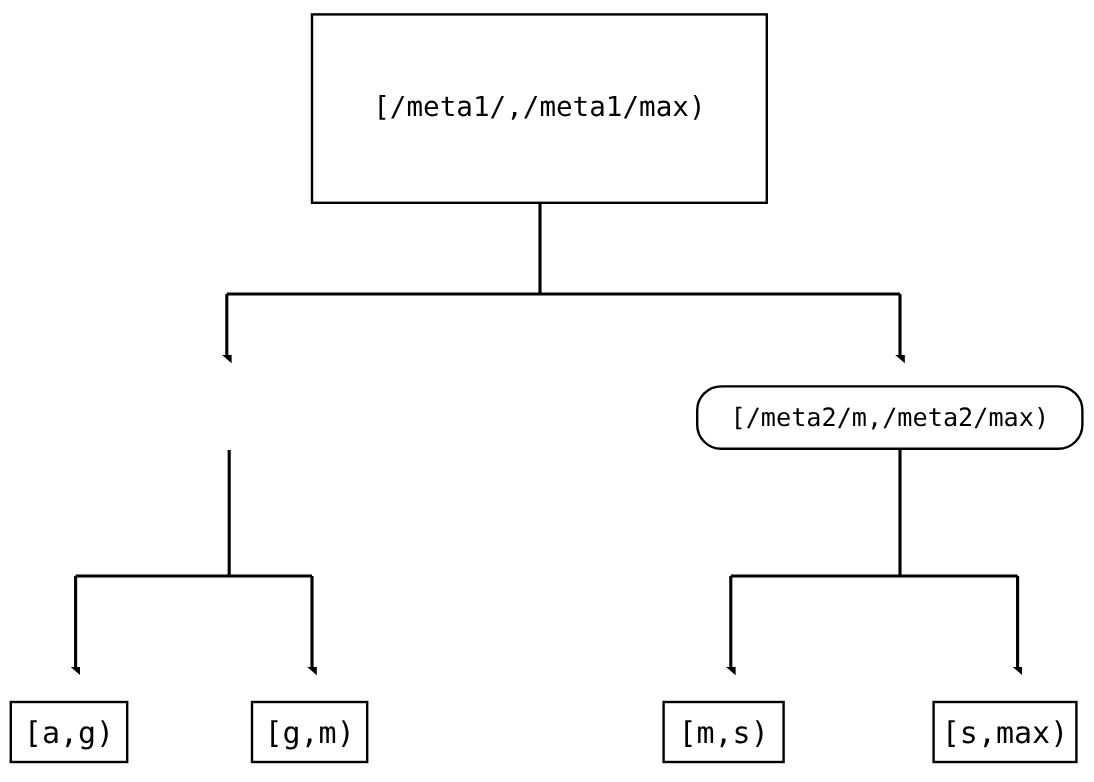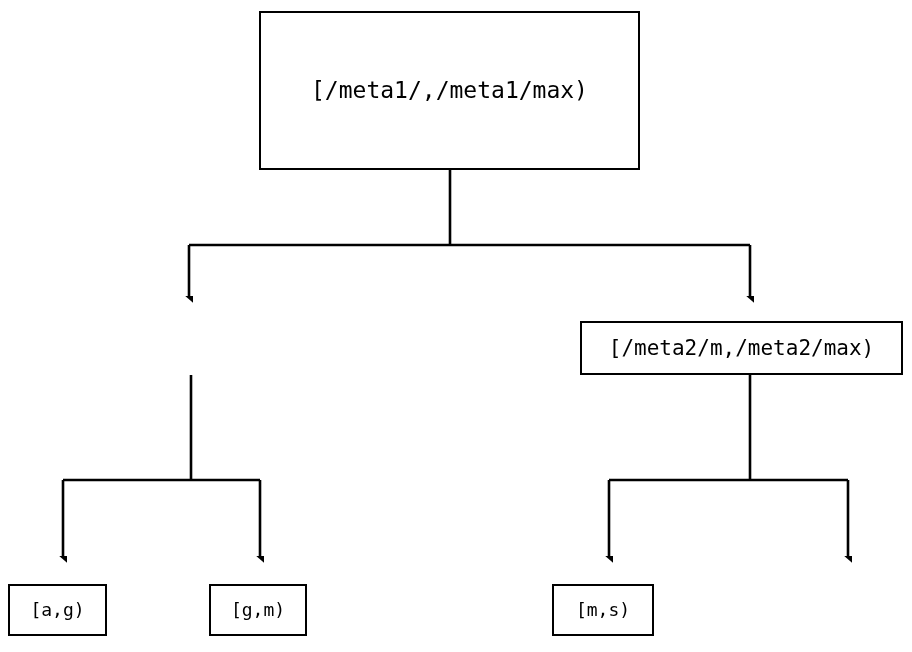--- a/index.html
+++ b/index.html
@@ -53,30 +53,31 @@
     left: 21px;
     top: 321px;
     width: 326px;
     height: 54px;
   }
   #node-mid-right {
     left: 580px;
     top: 321px;
     width: 323px;
     height: 54px;
+    border-radius: 21px;
   }
   #node-mid-left .node-label,
   #node-mid-right .node-label { font-size: 21px; }
   
   .leaf { top: 584px; height: 52px; }
   #node-leaf-ag  { left: 8px;   width: 99px;  }
   #node-leaf-gm  { left: 209px; width: 98px; justify-content: center;  }
   #node-leaf-ms  { left: 552px; width: 102px; }
   #node-leaf-smax{ left: 777px; width: 121px; }
-  .leaf .node-label { font-size: 18px; }
+  .leaf .node-label { font-size: 25px; }
 </style>
 </head>
 <body>
 
 <div id="canvas">
 
   <svg id="edges" viewBox="0 0 912 652" width="912" height="652" xmlns="http://www.w3.org/2000/svg">
     <defs>
       <marker id="arrowhead" markerWidth="9" markerHeight="8" refX="0.2" refY="4" orient="auto" markerUnits="userSpaceOnUse">
         <polygon points="-7,0 7,0 0,8" fill="#000000"></polygon>
@@ -137,14 +138,17 @@
   </div>
 
   <div class="node leaf" id="node-leaf-gm">
     <span class="node-label">[g,m)</span>
   </div>
 
   <div class="node leaf" id="node-leaf-ms">
     <span class="node-label">[m,s)</span>
   </div>
 
+  <div class="node leaf" id="node-leaf-smax">
+    <span class="node-label">[s,max)</span>
+  </div>
 
 </div>
 
 </body></html>

